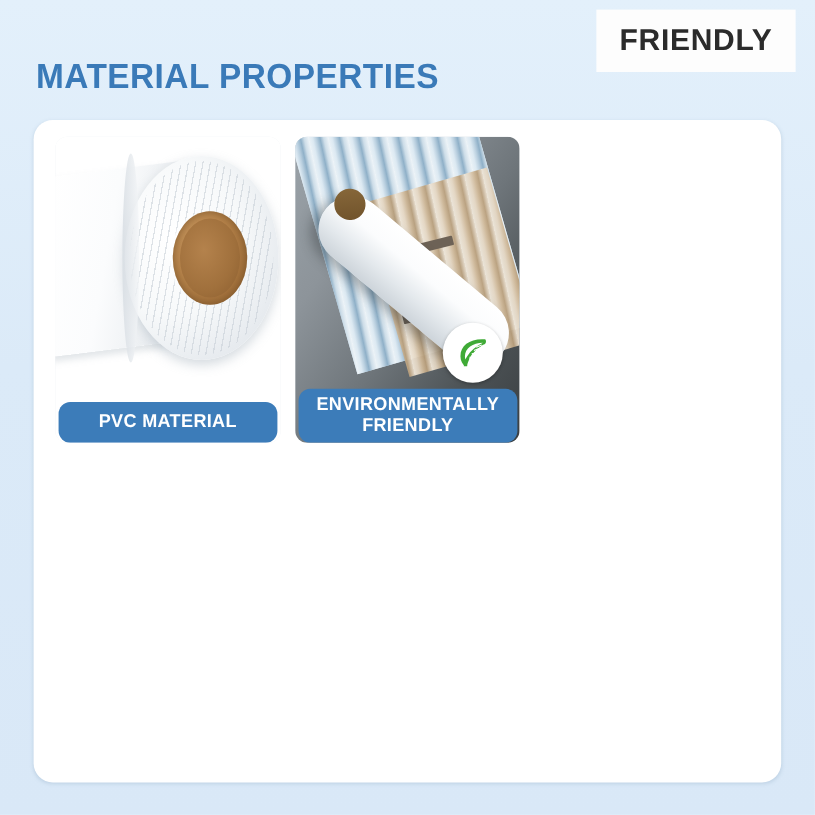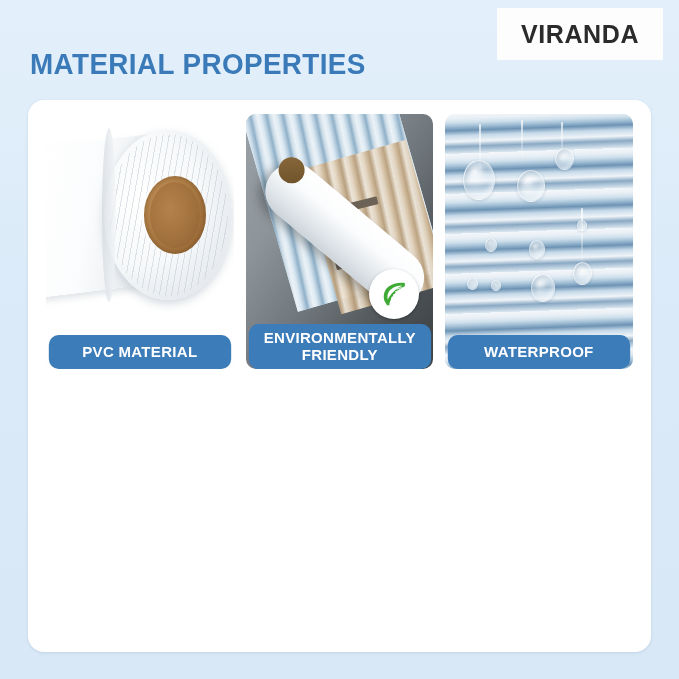--- a/index.html
+++ b/index.html
@@ -308,21 +308,21 @@
     position:absolute;right:16%;top:9%;width:14px;height:4px;border-radius:2px;
     background:#8e949a;
   }
 </style>
 </head>
 <body>
 
 <div id="page">
 
   <div class="brand-box">
-    <span class="brand-text">VIRANDA</span>
+    <span class="brand-text">FRIENDLY</span>
   </div>
 
   <div class="page-title">MATERIAL PROPERTIES</div>
 
   <div class="card">
     <div class="grid">
 
       <div class="cell">
         <div class="cell-art art-roll">
           <div class="roll-sheet"></div>
@@ -349,37 +349,18 @@
               <path d="M27 4C14 3 5 9 5 19c0 4 2 7 4 9l2-2c-1-2-2-4-2-7 0-7 7-12 16-12-6 3-11 7-14 12-2 3-3 6-3 9h3c0-2 1-5 3-8 4-6 10-10 13-12 1-1 1-3 0-4z" fill="#3faa36"></path>
               <path d="M13 22c3-6 8-10 13-13" stroke="#ffffff" stroke-width="1.1" fill="none"></path>
               <path d="M15 17l5-1M17 14l5-2M19 11l5-2M13 20l4 0" stroke="#ffffff" stroke-width="1" fill="none"></path>
             </svg>
           </div>
         </div>
         <div class="cell-label two-line">ENVIRONMENTALLY FRIENDLY</div>
       </div>
 
 
-      <div class="cell">
-        <div class="cell-art art-water">
-          <div class="streak" style="left:34px;top:10px;height:52px;"></div>
-          <div class="streak" style="left:76px;top:6px;height:40px;"></div>
-          <div class="streak" style="left:116px;top:8px;height:34px;"></div>
-          <div class="streak" style="left:136px;top:94px;height:60px;"></div>
-          <div class="drop" style="left:18px;top:46px;width:30px;height:38px;"></div>
-          <div class="drop" style="left:72px;top:56px;width:26px;height:30px;"></div>
-          <div class="drop" style="left:110px;top:34px;width:17px;height:20px;"></div>
-          <div class="drop" style="left:84px;top:126px;width:14px;height:17px;"></div>
-          <div class="drop" style="left:40px;top:124px;width:10px;height:12px;"></div>
-          <div class="drop" style="left:86px;top:160px;width:22px;height:26px;"></div>
-          <div class="drop" style="left:128px;top:148px;width:17px;height:21px;"></div>
-          <div class="drop" style="left:22px;top:164px;width:9px;height:10px;"></div>
-          <div class="drop" style="left:46px;top:166px;width:8px;height:9px;"></div>
-          <div class="drop" style="left:132px;top:106px;width:8px;height:9px;"></div>
-        </div>
-        <div class="cell-label">WATERPROOF</div>
-      </div>
 
 
 
     </div>
   </div>
 </div>
 
 </body></html>

